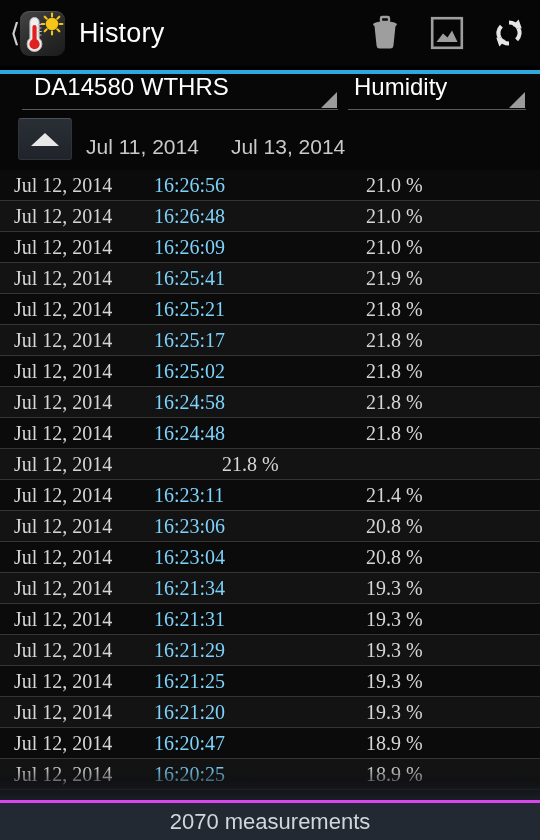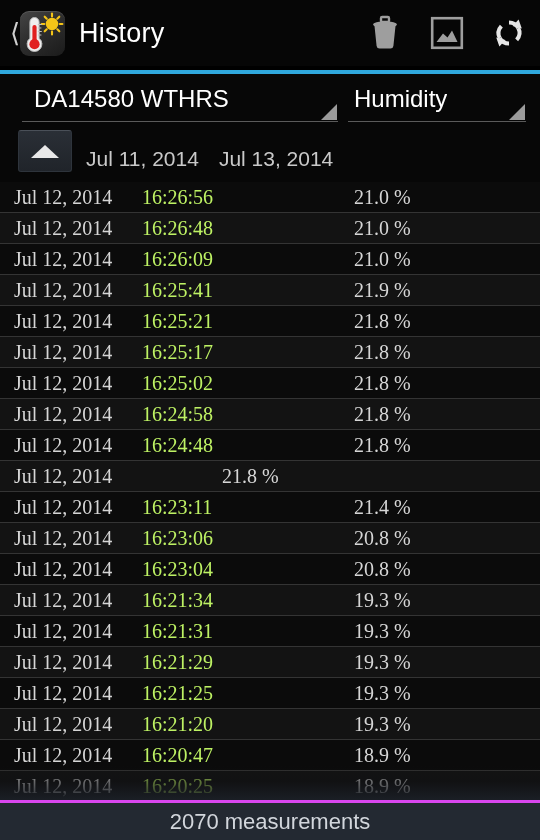--- a/index.html
+++ b/index.html
@@ -90,21 +90,21 @@
 
   
   .controls {
     flex: 0 0 auto;
     background: #070707;
     padding: 0;
   }
   .ctl-row {
     display: flex;
     align-items: flex-end;
-    height: 48px;
+    height: 36px;
   }
   .spinner {
     position: relative;
     box-sizing: border-box;
     height: 44px;
     display: flex;
     align-items: center;
     border-bottom: 1px solid #5a5a5a;
     padding-bottom: 2px;
   }
@@ -166,21 +166,21 @@
     width: 160px;
     margin-left: 16px;
     height: 40px;
   }
   .sp-range .sp-label { padding-left: 14px; font-size: 24px; }
   .dates {
     display: flex;
     align-items: center;
     margin-left: 14px;
     margin-bottom: 7px;
-    gap: 20px;
+    gap: 32px;
   }
   .date-txt {
     font-size: 21px;
     color: #c9c9c9;
     white-space: nowrap;
   }
 
   
   .list-wrap {
     flex: 1 1 auto;
@@ -211,22 +211,23 @@
     font-size: 20px;
     color: #d6d6d6;
     white-space: nowrap;
   }
   .cell-time {
     width: 132px;
     flex: 0 0 132px;
     padding-left: 24px;
     box-sizing: border-box;
     font-size: 20px;
-    color: #bef264;
-    white-space: nowrap;
+    color: #7dd3fc;
+    white-space: nowrap;
+    margin-left: 12px;
   }
   .cell-val {
     flex: 1 1 auto;
     padding-left: 104px;
     box-sizing: border-box;
     font-size: 20px;
     color: #d6d6d6;
     white-space: nowrap;
   }
   .fade-mask {

